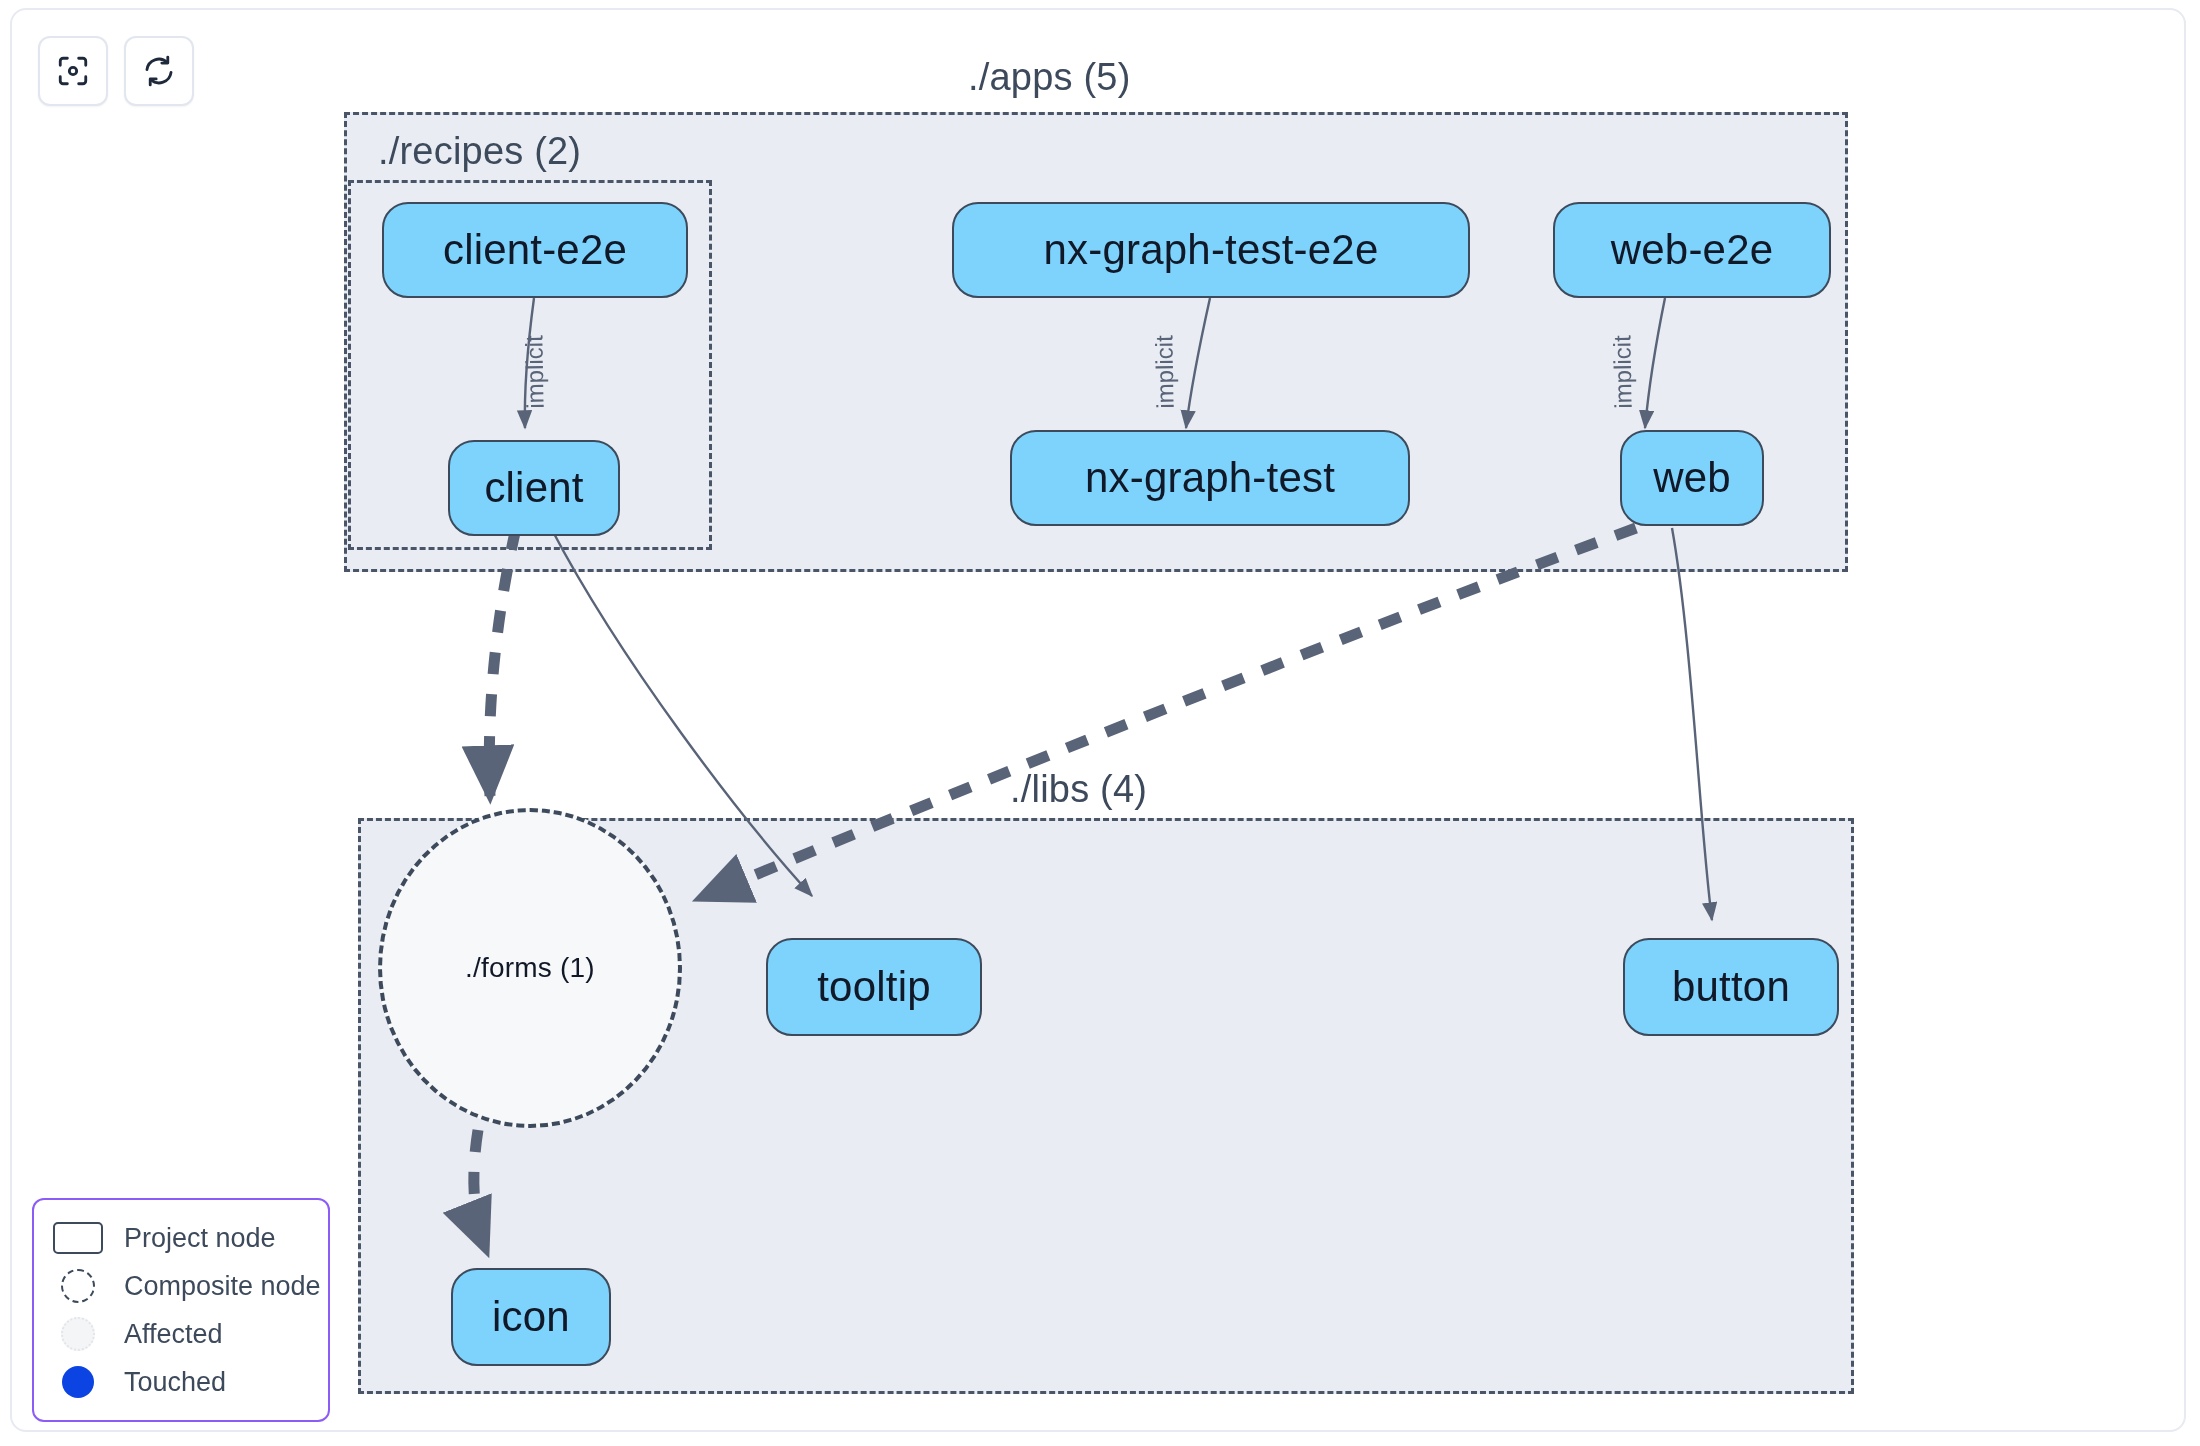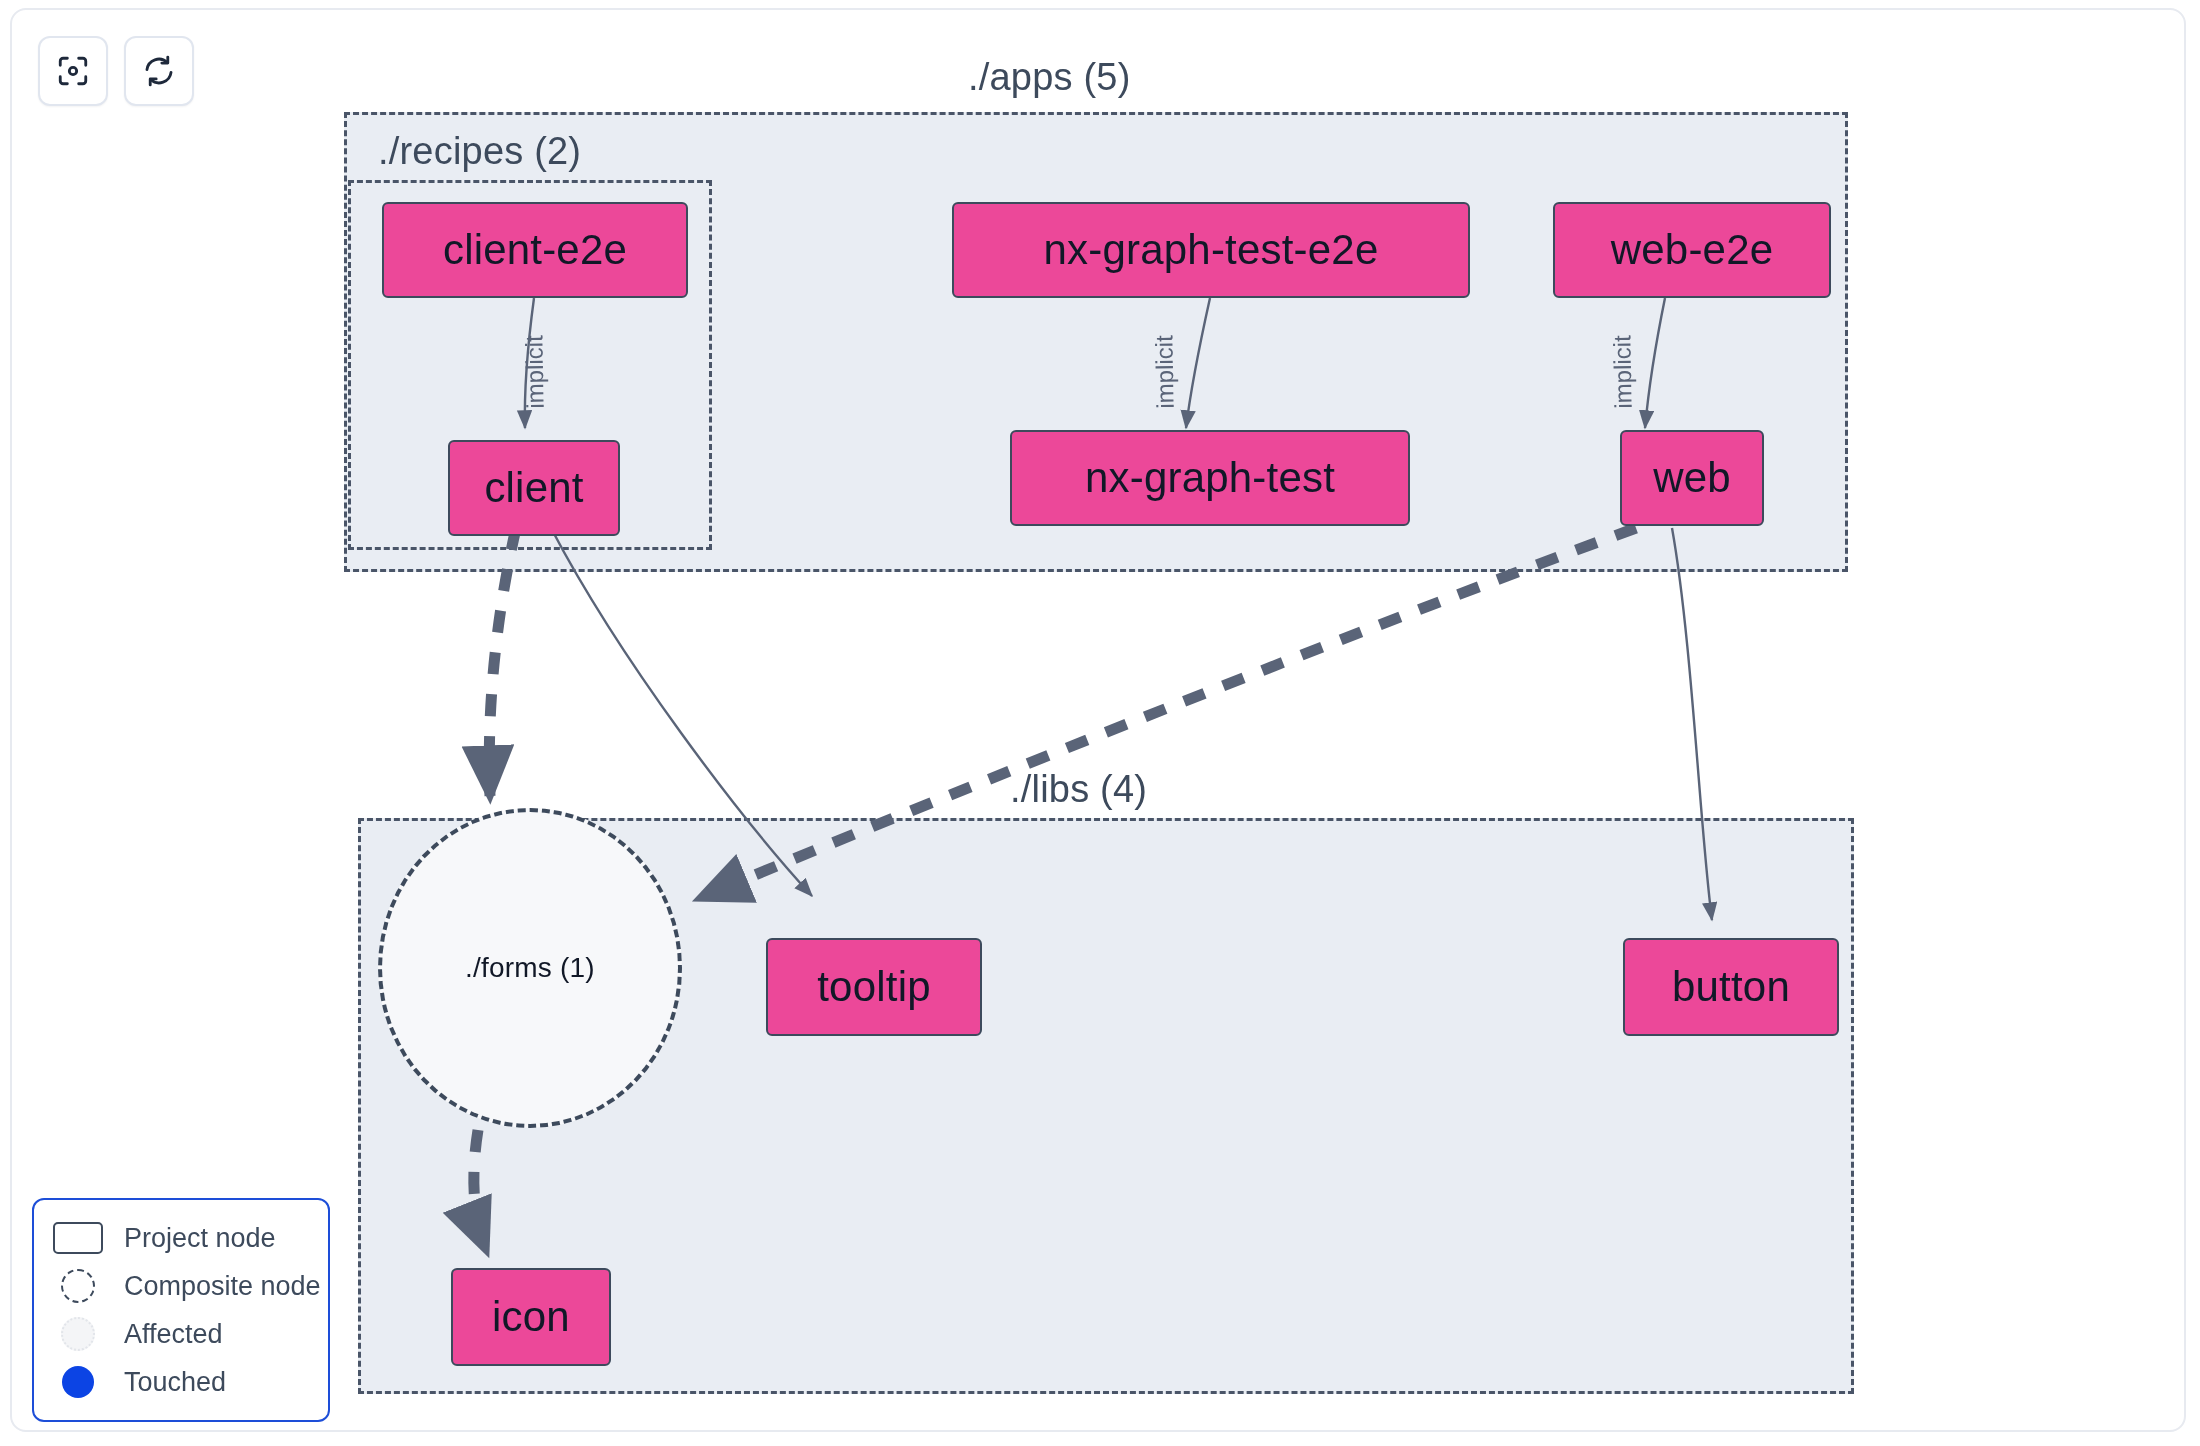--- a/index.html
+++ b/index.html
@@ -79,23 +79,23 @@
     font-size: 38px;
     color: #3d4a5c;
     white-space: nowrap;
     letter-spacing: .2px;
     line-height: 1;
   }
 
   
   .node {
     position: absolute;
-    background: #ec4899;
+    background: #7dd3fc;
     border: 2.5px solid #3d4a5c;
-    border-radius: 6px;
+    border-radius: 26px;
     display: flex;
     align-items: center;
     justify-content: center;
     box-sizing: border-box;
     cursor: pointer;
     z-index: 20;
   }
   .node-label {
     font-size: 42px;
     color: #111827;
@@ -127,21 +127,21 @@
     transform-origin: center center;
     z-index: 15;
   }
 
   
   .legend {
     position: absolute;
     left: 32px;
     top: 1198px;
     width: 298px;
-    border: 2px solid #1d4ed8;
+    border: 2px solid #8b5cf6;
     border-radius: 12px;
     background: #ffffff;
     padding: 14px 16px;
     box-sizing: border-box;
     z-index: 50;
   }
   .legend-row {
     display: flex;
     align-items: center;
     height: 48px;

